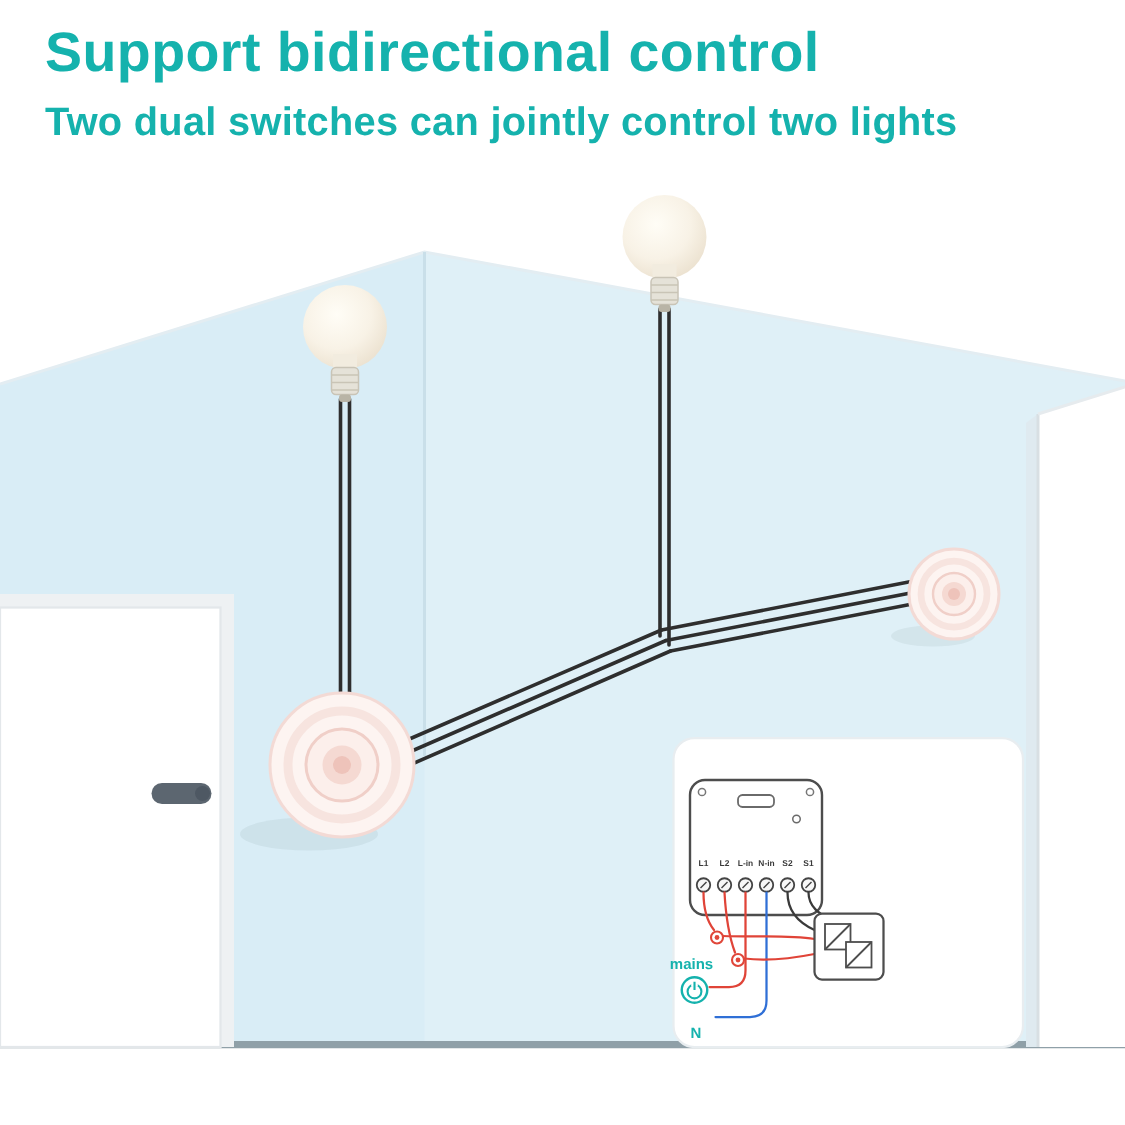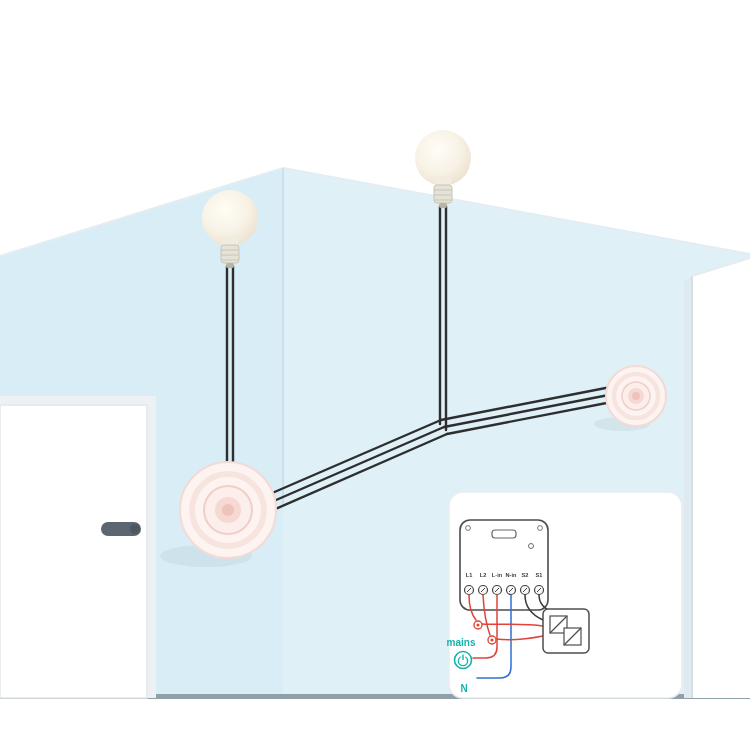--- a/index.html
+++ b/index.html
@@ -23,20 +23,24 @@
   .d-blue  { stroke:var(--diagram_blue,#2f6fd6); stroke-width:1.5; fill:none; stroke-linecap:round; }
   .d-black { stroke:#3a3a3a; stroke-width:1.5; fill:none; stroke-linecap:round; }
   .t-label { font:700 5.6px "Liberation Sans", sans-serif; fill:#3a3a3a; }
   .t-teal  { font:700 10px "Liberation Sans", sans-serif; fill:var(--accent,#15b2ad); }
 </style>
 </head>
 <body>
 
 <div class="page">
 
+  <header class="header">
+    <h1 class="title">Support bidirectional control</h1>
+    <h2 class="subtitle">Two dual switches can jointly control two lights</h2>
+  </header>
 
   <div class="scene">
     <svg width="750" height="630" viewBox="0 0 750 630" xmlns="http://www.w3.org/2000/svg">
       <defs>
         <radialGradient id="bulbGrad" cx="40%" cy="35%" r="75%">
           <stop offset="0%" stop-color="#fffdf6"></stop>
           <stop offset="55%" stop-color="#f8f2e6"></stop>
           <stop offset="100%" stop-color="#e9decb"></stop>
         </radialGradient>
       </defs>

